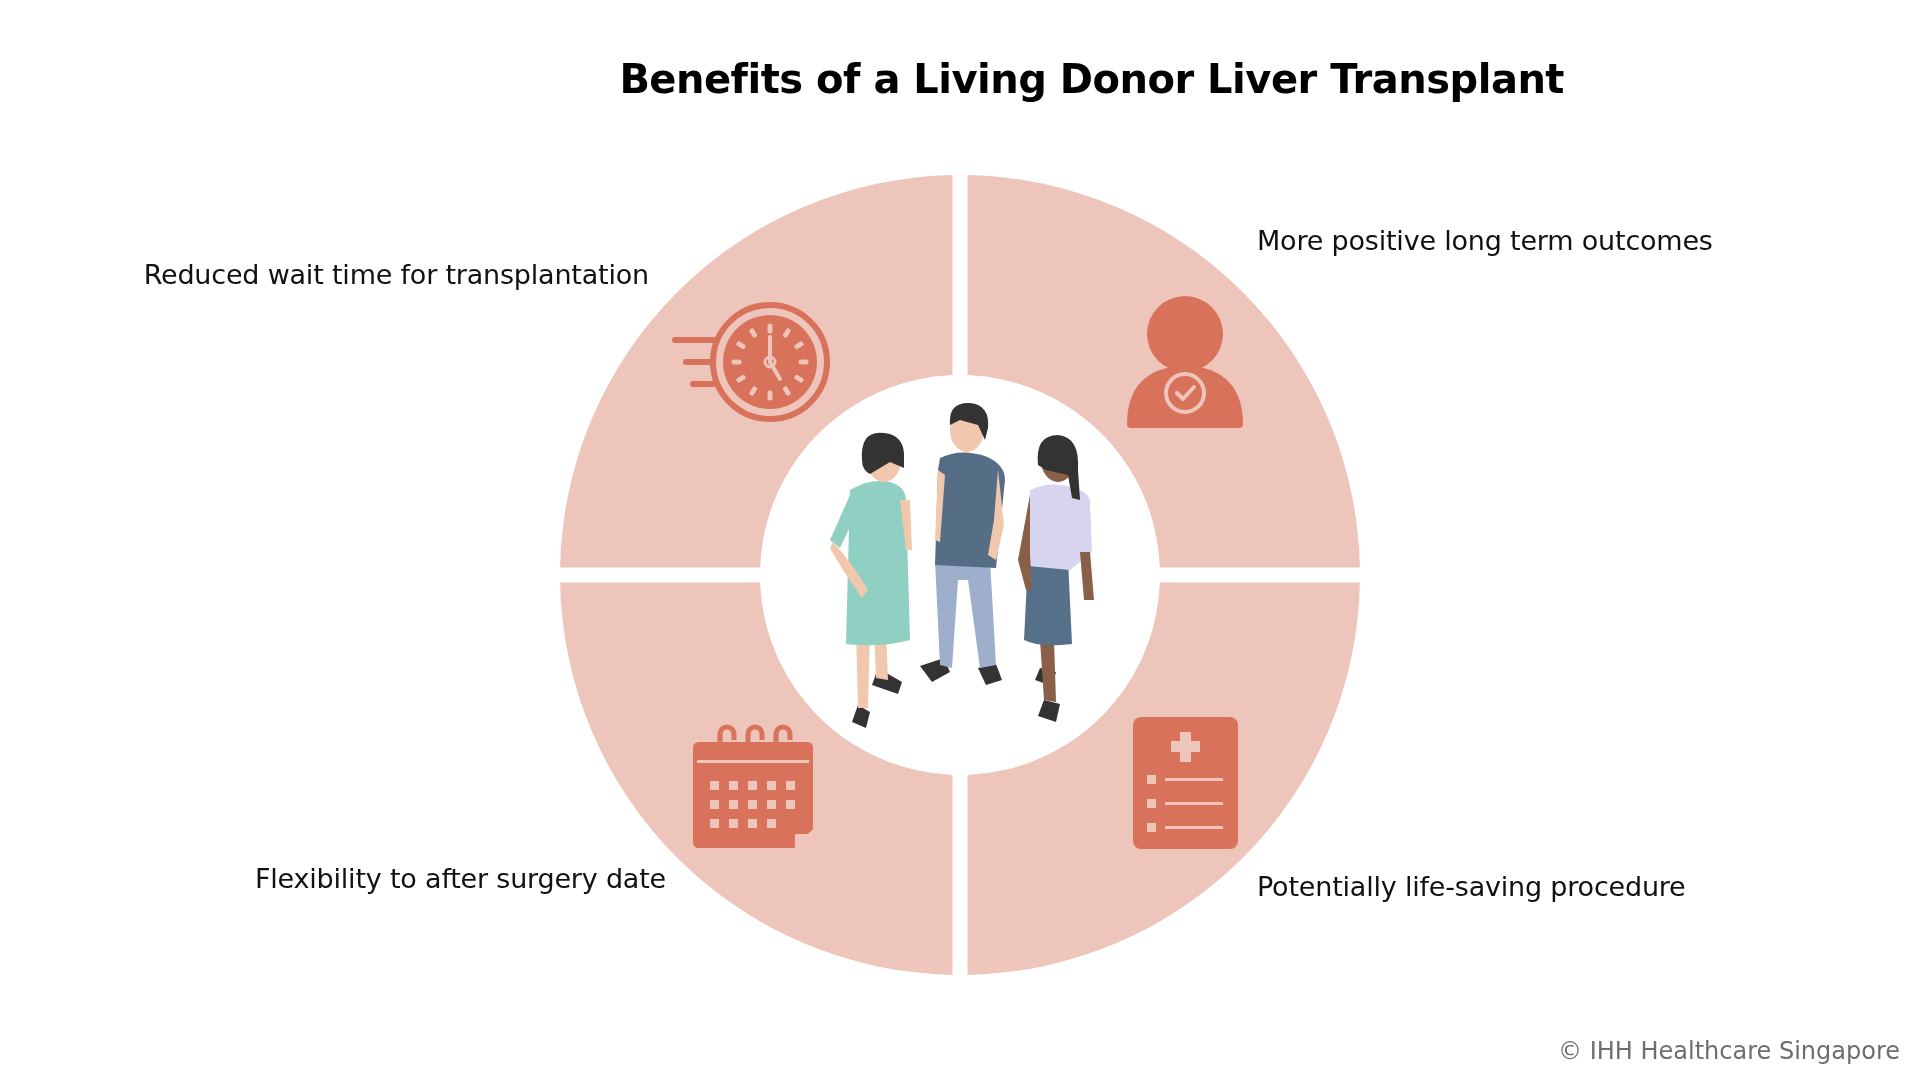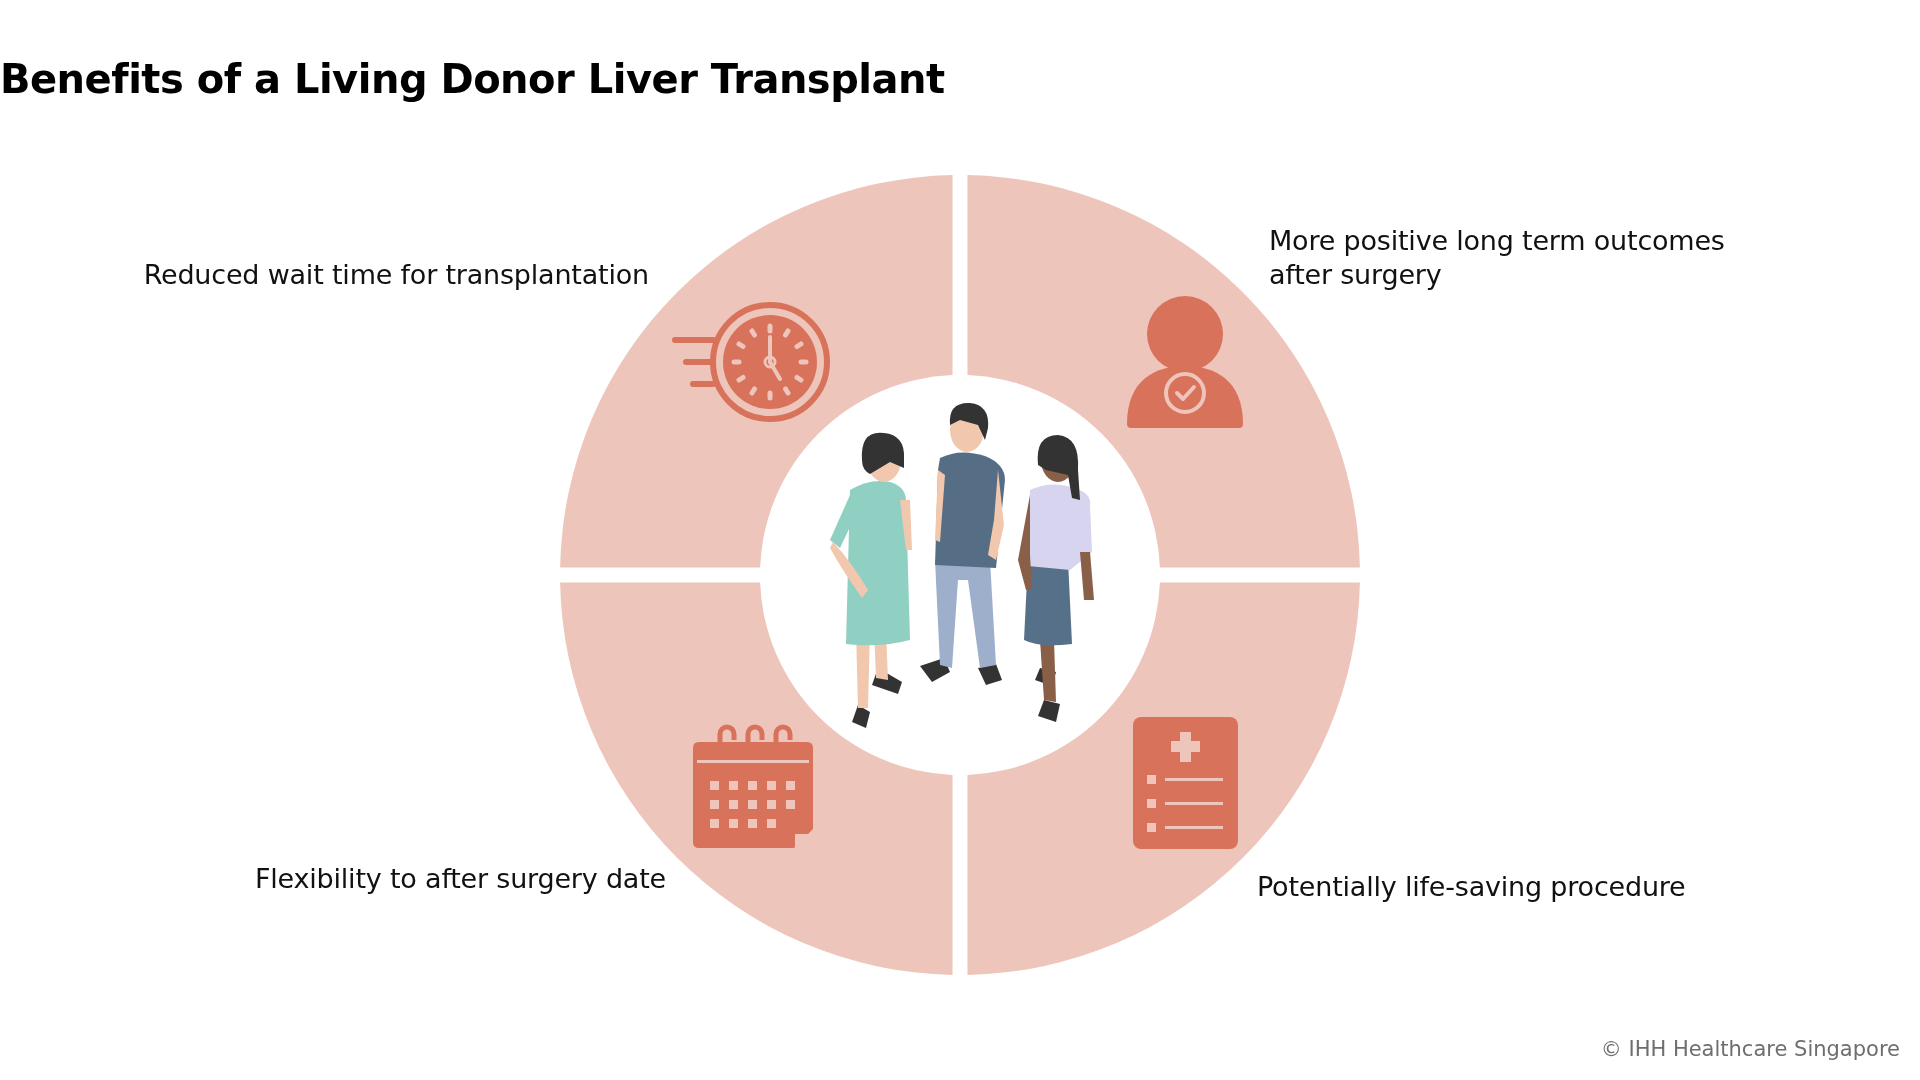--- a/index.html
+++ b/index.html
@@ -1,34 +1,34 @@
 <!DOCTYPE html>
 <html><head>
   <meta charset="utf-8">
   <style>
     html, body { margin: 0; padding: 0; }
     body {
       width: 1920px; height: 1080px; background: #ffffff; position: relative; overflow: hidden;
       font-family: "DejaVu Sans", "Liberation Sans", sans-serif; color: #111;
     }
     .title {
-      position: absolute; left: 0; top: 56px; width: 1564px; text-align: left;
+      position: absolute; left: 0; top: 56px; width: 1564px; text-align: right;
       font-size: 40px; font-weight: bold; letter-spacing: -0.5px; color: #000;
     }
     .label {
       position: absolute; font-size: 27px; line-height: 34px; color: #111; letter-spacing: -0.2px;
     }
     .label.left { text-align: right; width: 560px; }
     .label.right { text-align: left; width: 560px; }
     #lbl-tl { left: 89px; top: 258px; }
     #lbl-bl { left: 106px; top: 862px; }
-    #lbl-tr { left: 1257px; top: 224px; margin-left: 12px; }
+    #lbl-tr { left: 1257px; top: 224px; }
     #lbl-br { left: 1257px; top: 862px; margin-top: 8px; }
     .credit {
-      position: absolute; right: 20px; top: 1037px; font-size: 21px; color: #6e6e6e;
+      position: absolute; right: 20px; top: 1037px; font-size: 24px; color: #6e6e6e;
     }
     svg.diagram { position: absolute; left: 0; top: 0; }
   </style>
 </head>
 <body>
 
 <div class="title">Benefits of a Living Donor Liver Transplant</div>
 
 <svg class="diagram" width="1920" height="1080" viewBox="0 0 1920 1080">
 
@@ -154,18 +154,17 @@
       <path d="M1080 552 L1084 600 L1094 600 L1090 552 Z" fill="#8a5f48"></path>
       <ellipse cx="1058" cy="460" rx="17" ry="22" fill="#8a5f48"></ellipse>
       <path d="M1038 465 Q1035 435 1058 435 Q1080 437 1078 470 L1080 500 L1072 498 L1068 475 L1046 470 Z" fill="#333"></path>
     </g>
   </g>
 </svg>
 
 <div class="label left" id="lbl-tl">Reduced wait time for transplantation</div>
 <div class="label right" id="lbl-tr">
   <div>More positive long term outcomes</div>
-  <div>after surgery</div>
 </div>
 <div class="label left" id="lbl-bl">Flexibility to after surgery date</div>
 <div class="label right" id="lbl-br">Potentially life-saving procedure</div>
 
 <div class="credit">© IHH Healthcare Singapore</div>
 
 </body></html>

